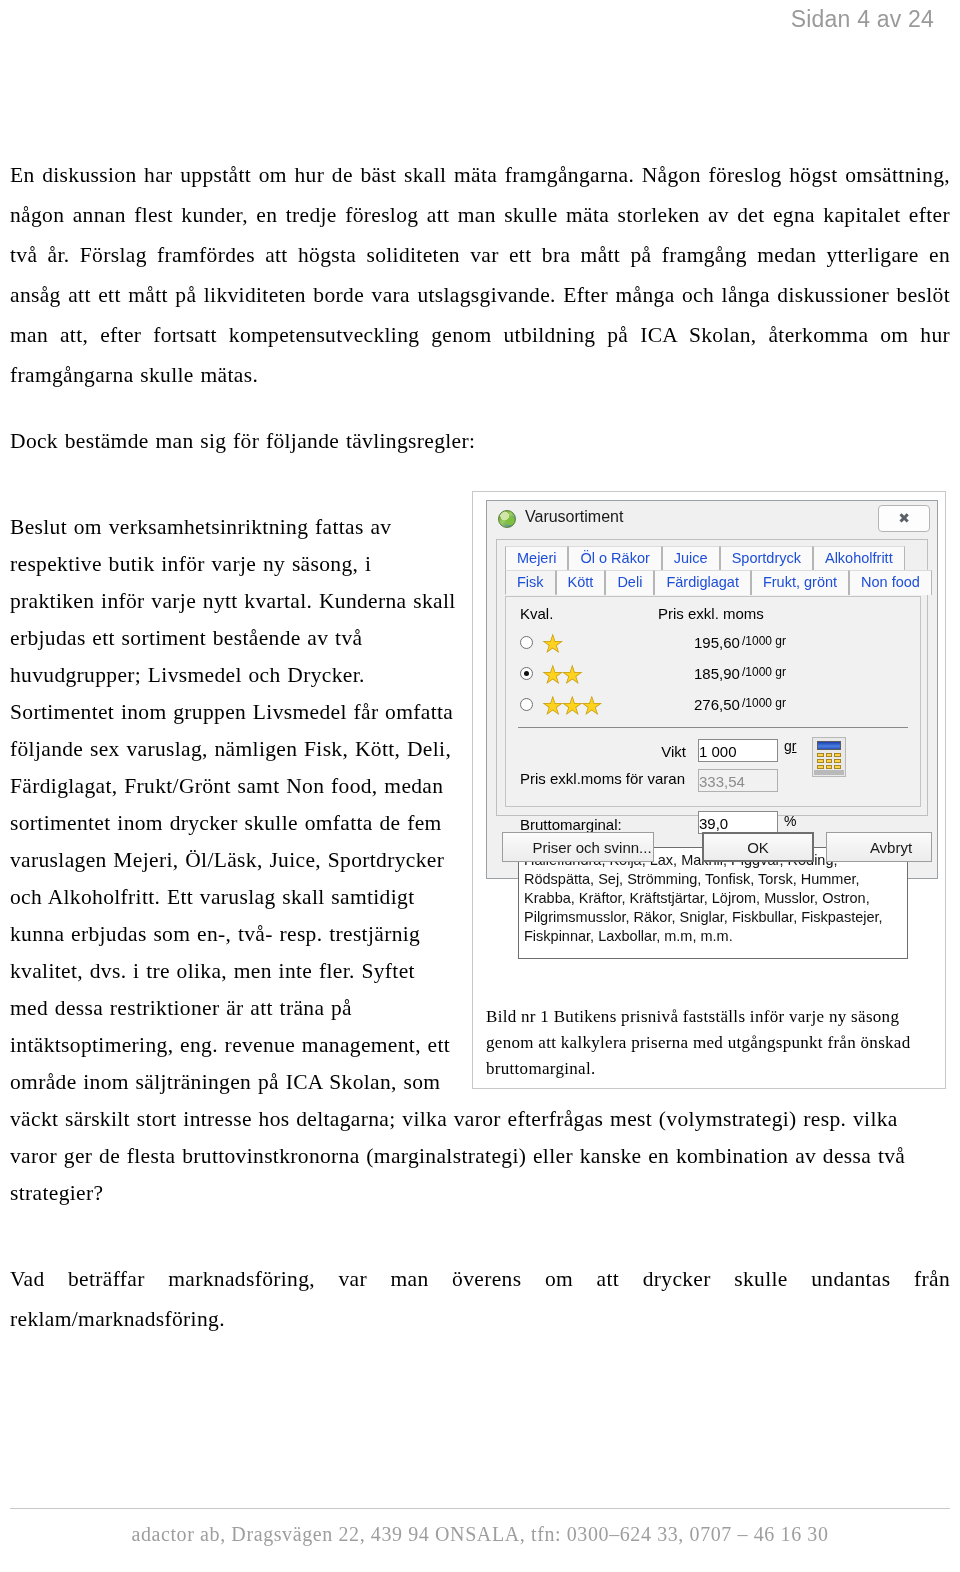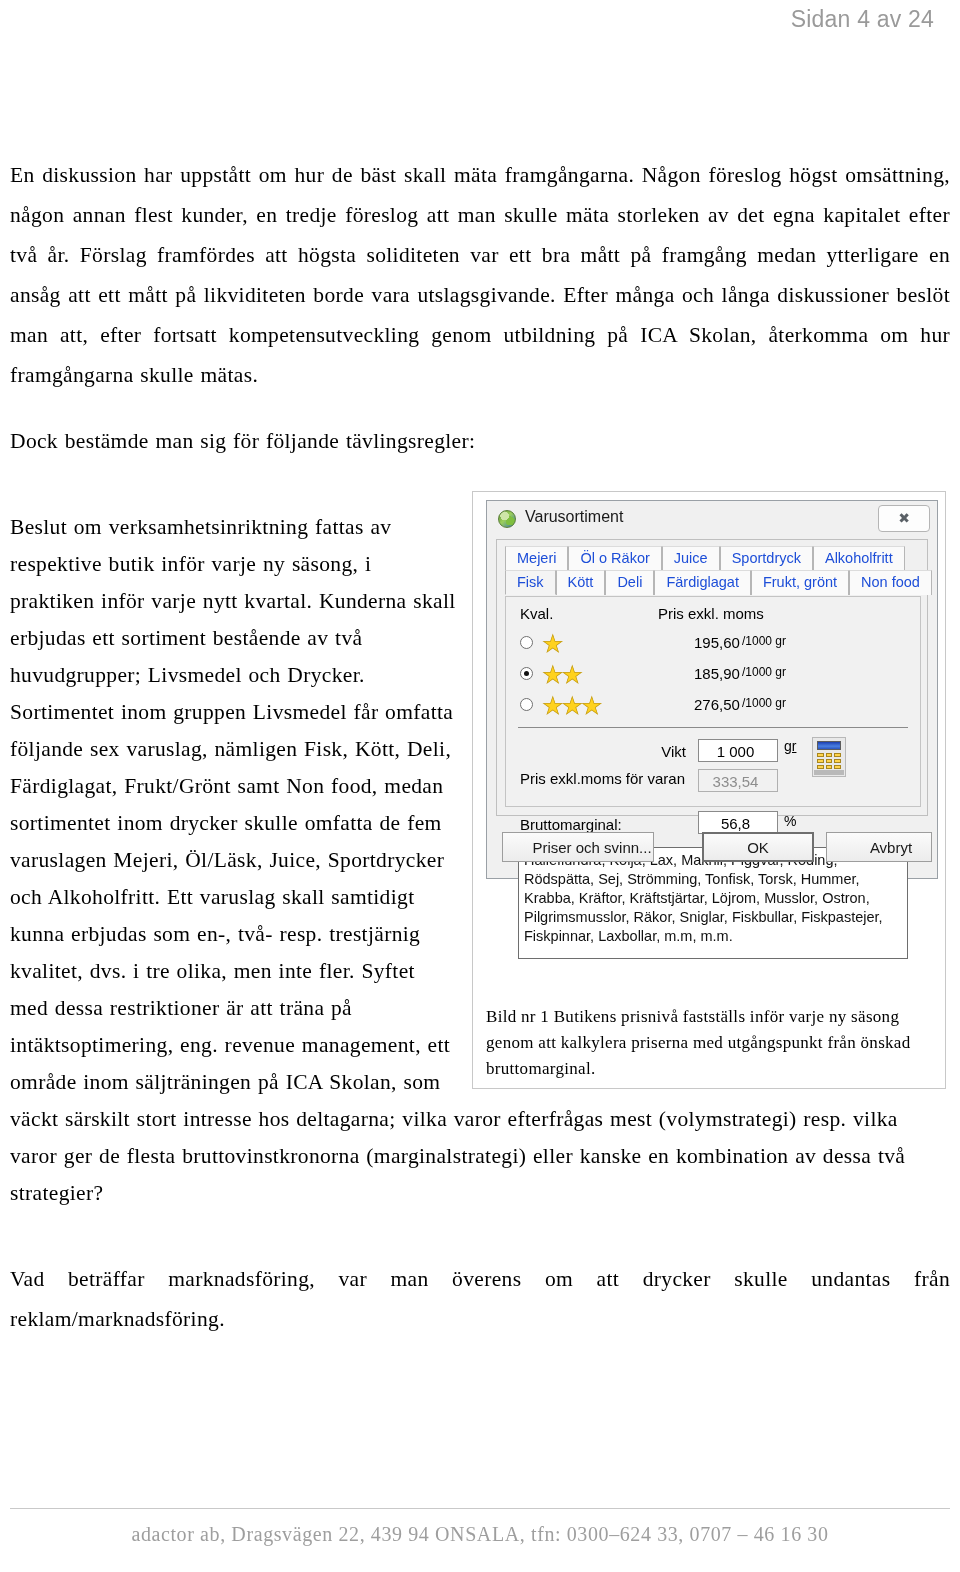--- a/index.html
+++ b/index.html
@@ -272,21 +272,21 @@
   .lbl-brutto{ left: 14px; width: 166px; top: 219px; text-align: left; }
 
   .fld {
     position: absolute;
     width: 80px;
     height: 23px;
     border: 1px solid #8a8a8a;
     background: #ffffff;
     font-size: 15px;
     line-height: 23px;
-    text-align: center;
+    text-align: left;
     padding-right: 5px;
     box-sizing: border-box;
   }
   .fld.disabled {
     background: #f1f1f1;
     color: #8d8d8d;
     border-color: #b0b0b0;
   }
   .f-vikt   { left: 192px; top: 142px; }
   .f-pris   { left: 192px; top: 172px; }
@@ -486,21 +486,21 @@
                 <div class="divider"></div>
 
                 <div class="fld-label lbl-vikt">Vikt</div>
                 <div class="fld f-vikt">1 000</div>
                 <div class="unit u-gr">gr</div>
 
                 <div class="fld-label lbl-pris">Pris exkl.moms för varan</div>
                 <div class="fld f-pris disabled">333,54</div>
 
                 <div class="fld-label lbl-brutto">Bruttomarginal:</div>
-                <div class="fld f-brutto">56,8</div>
+                <div class="fld f-brutto">39,0</div>
                 <div class="unit u-pct">%</div>
 
                 <div class="calc">
                   <div class="screen"></div>
                   <div class="keys">
                     <span></span>
                     <span></span>
                     <span></span>
                     <span></span>
                     <span></span>

